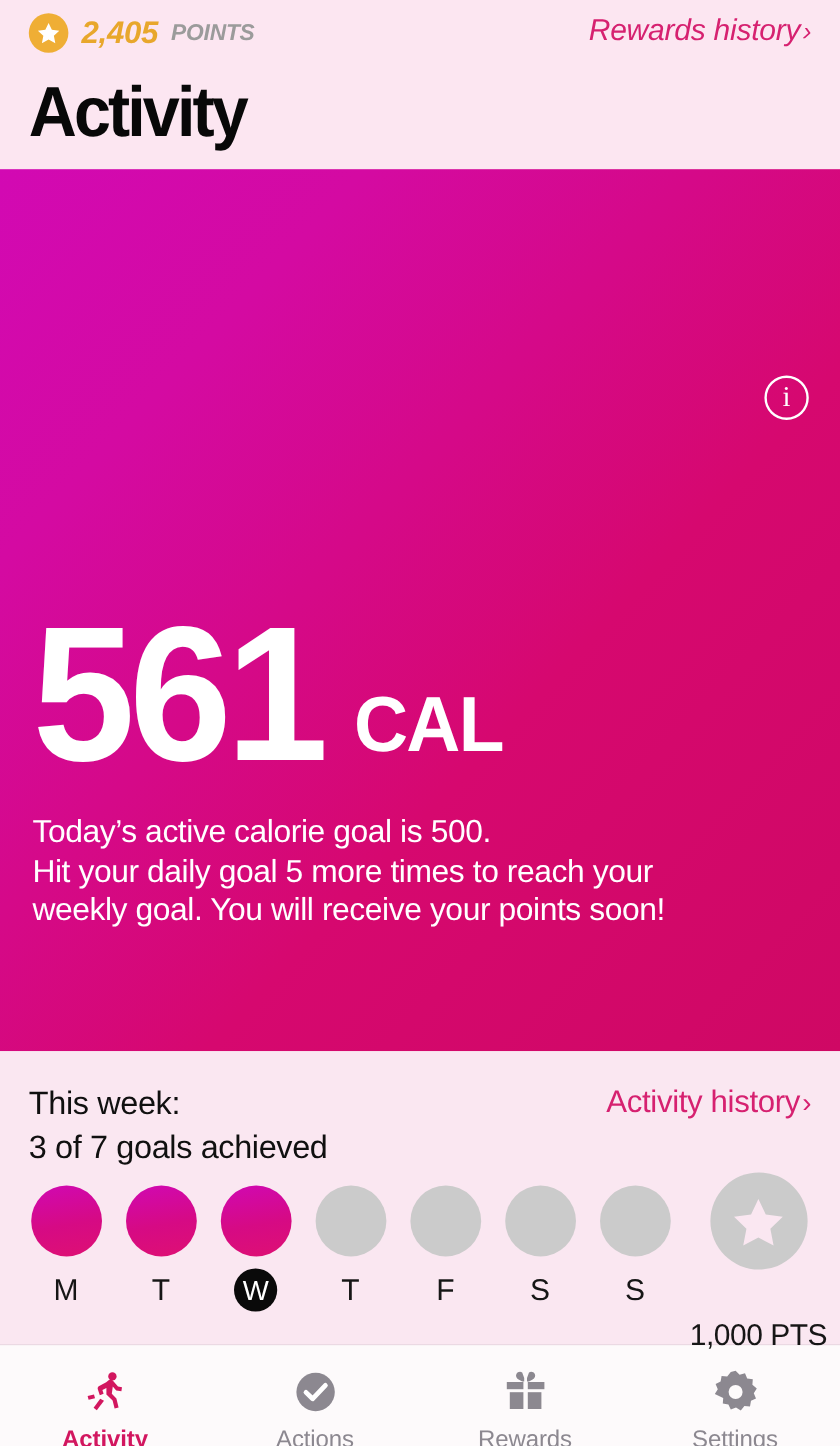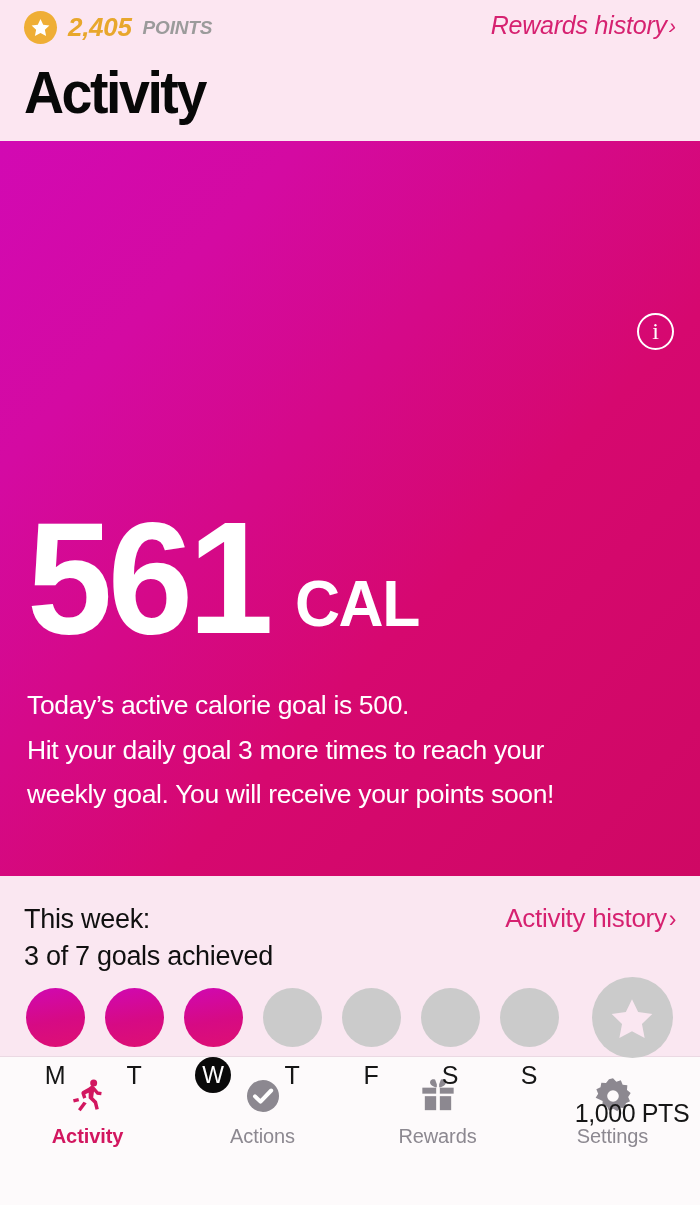--- a/index.html
+++ b/index.html
@@ -157,29 +157,29 @@
   .hero-desc {
     position: absolute;
     left: 27px;
     top: 536px;
     width: 608px;
     color: #FFFFFF;
     font-size: 26.5px;
     line-height: 32.5px;
     letter-spacing: -0.35px;
   }
-  .hero-desc .line { display: block; margin-top: 12px; }
+  .hero-desc .line { display: block; }
 
   
   .week {
     flex: 0 0 auto;
     background: #FAE7F1;
     padding: 0 24px;
     position: relative;
-    height: 180px;
+    height: 244px;
   }
 
   .week-top {
     display: flex;
     justify-content: space-between;
     align-items: flex-start;
     padding-top: 25px;
   }
 
   .week-labels .wl {
@@ -334,21 +334,21 @@
   <div class="hero">
     <div class="info-icon">i</div>
 
     <div class="cal-block">
       <span class="cal-number">561</span>
       <span class="cal-unit">CAL</span>
     </div>
 
     <div class="hero-desc">
       <span class="line">Today’s active calorie goal is 500.</span>
-      <span class="line">Hit your daily goal 3 more times to reach your</span>
+      <span class="line">Hit your daily goal 5 more times to reach your</span>
       <span class="line">weekly goal. You will receive your points soon!</span>
     </div>
   </div>
 
   <div class="week">
     <div class="week-top">
       <div class="week-labels">
         <span class="wl">This week:</span>
         <span class="wl">3 of 7 goals achieved</span>
       </div>

